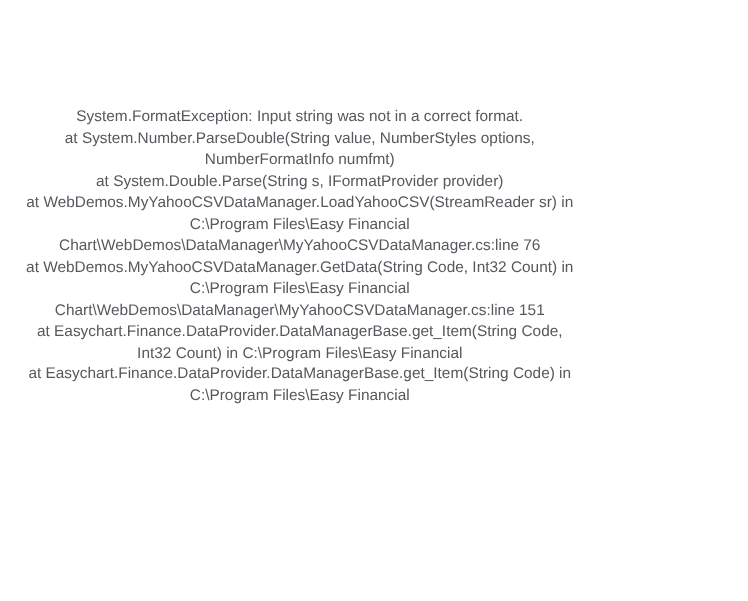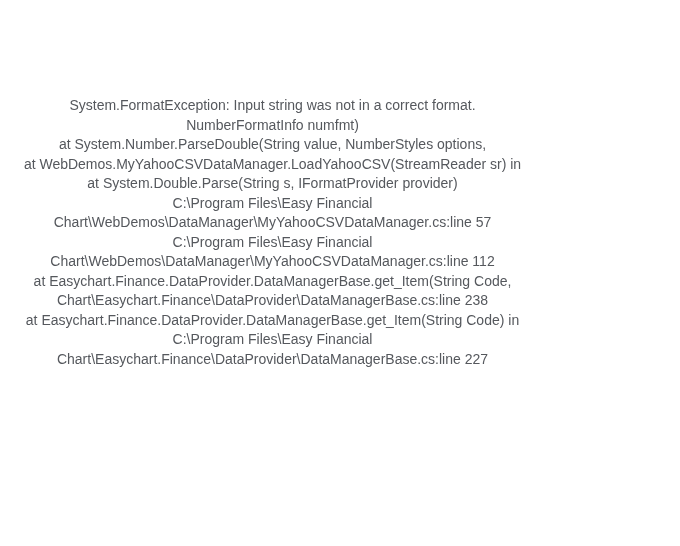--- a/index.html
+++ b/index.html
@@ -27,26 +27,26 @@
   }
   .stack-trace-line {
     white-space: nowrap;
   }
 </style>
 </head>
 <body>
 
 <div class="stack-trace">
   <div class="stack-trace-line">System.FormatException: Input string was not in a correct format.</div>
+  <div class="stack-trace-line">at System.Number.ParseDouble(String value, NumberStyles options,</div>
   <div class="stack-trace-line">NumberFormatInfo numfmt)</div>
-  <div class="stack-trace-line">at System.Number.ParseDouble(String value, NumberStyles options,</div>
+  <div class="stack-trace-line">at System.Double.Parse(String s, IFormatProvider provider)</div>
   <div class="stack-trace-line">at WebDemos.MyYahooCSVDataManager.LoadYahooCSV(StreamReader sr) in</div>
-  <div class="stack-trace-line">at System.Double.Parse(String s, IFormatProvider provider)</div>
   <div class="stack-trace-line">C:\Program Files\Easy Financial</div>
-  <div class="stack-trace-line">Chart\WebDemos\DataManager\MyYahooCSVDataManager.cs:line 57</div>
+  <div class="stack-trace-line">Chart\WebDemos\DataManager\MyYahooCSVDataManager.cs:line 76</div>
+  <div class="stack-trace-line">at WebDemos.MyYahooCSVDataManager.GetData(String Code, Int32 Count) in</div>
   <div class="stack-trace-line">C:\Program Files\Easy Financial</div>
-  <div class="stack-trace-line">Chart\WebDemos\DataManager\MyYahooCSVDataManager.cs:line 112</div>
+  <div class="stack-trace-line">Chart\WebDemos\DataManager\MyYahooCSVDataManager.cs:line 151</div>
   <div class="stack-trace-line">at Easychart.Finance.DataProvider.DataManagerBase.get_Item(String Code,</div>
-  <div class="stack-trace-line">Chart\Easychart.Finance\DataProvider\DataManagerBase.cs:line 238</div>
+  <div class="stack-trace-line">Int32 Count) in C:\Program Files\Easy Financial</div>
   <div class="stack-trace-line">at Easychart.Finance.DataProvider.DataManagerBase.get_Item(String Code) in</div>
   <div class="stack-trace-line">C:\Program Files\Easy Financial</div>
-  <div class="stack-trace-line">Chart\Easychart.Finance\DataProvider\DataManagerBase.cs:line 227</div>
 </div>
 
 </body></html>

